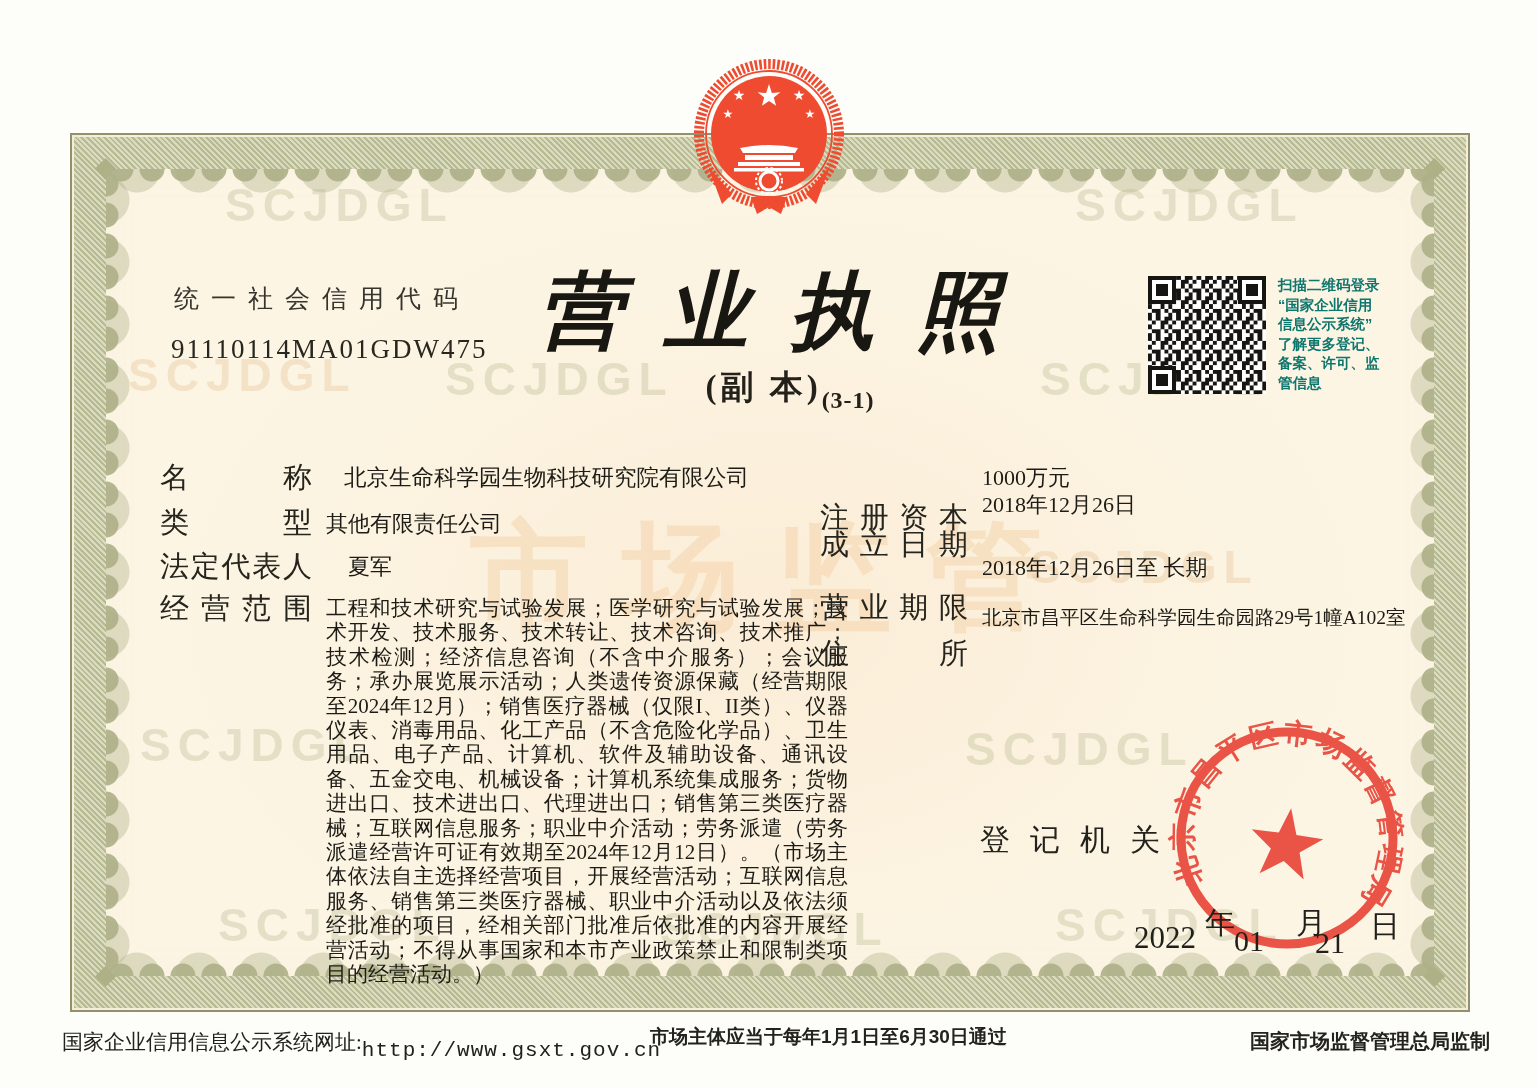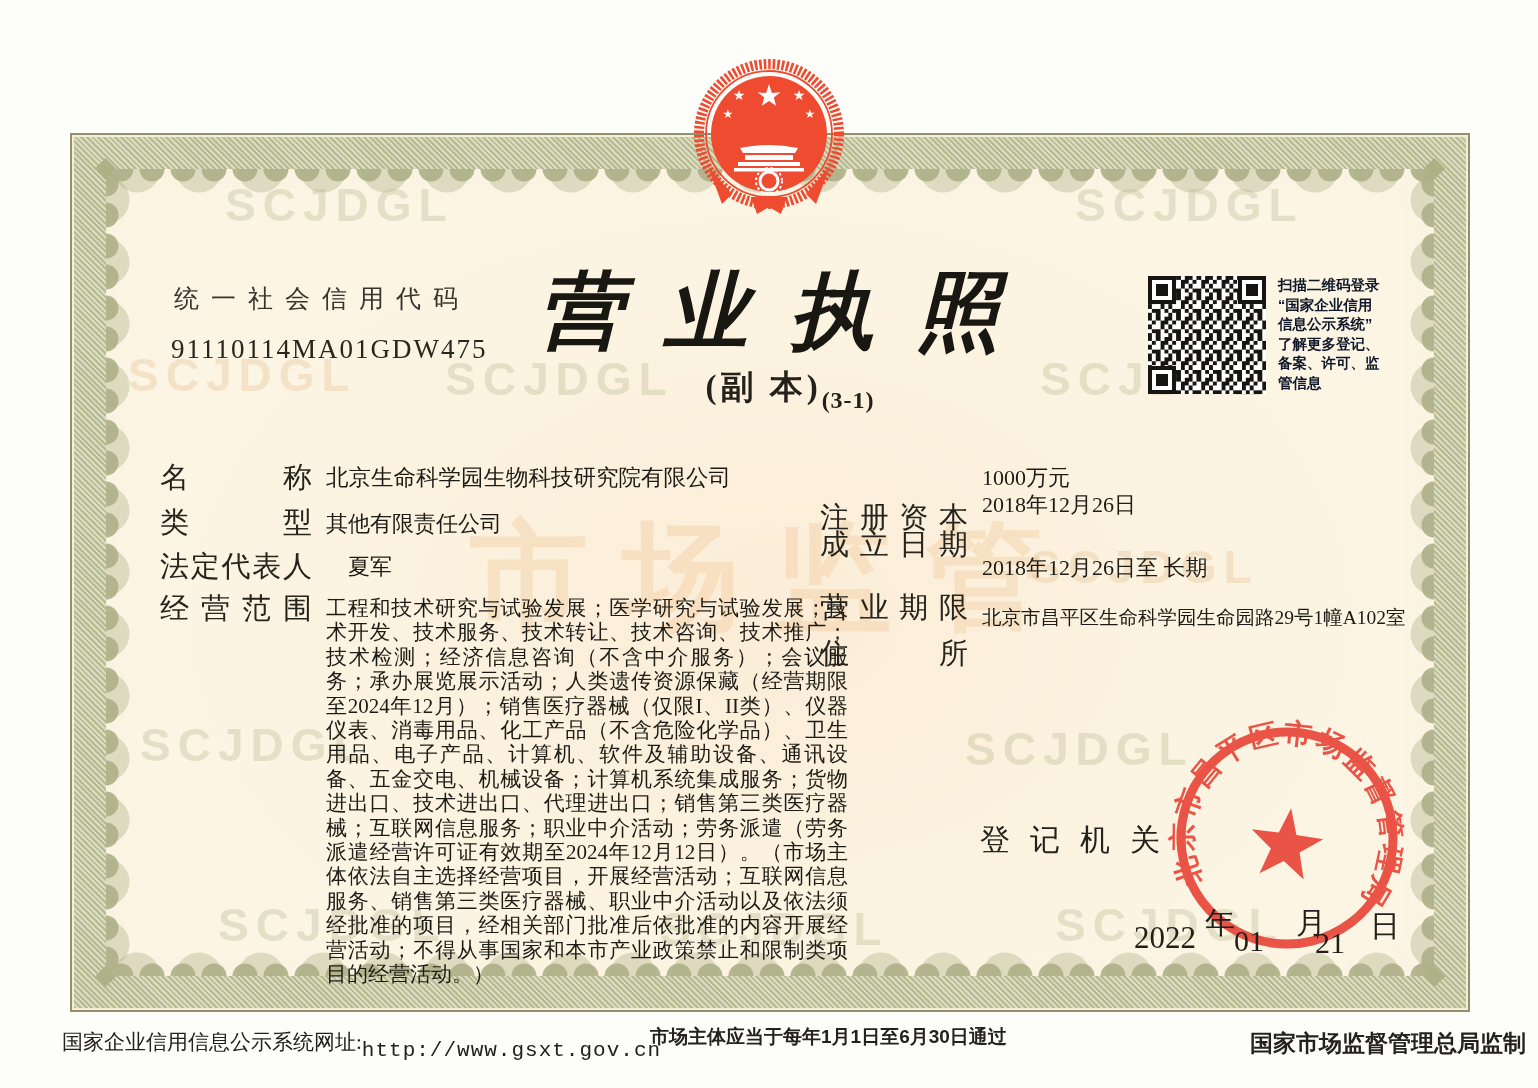--- a/index.html
+++ b/index.html
@@ -85,32 +85,32 @@
   .subtitle .copy-no{font-size:24px;font-weight:bold;position:relative;top:10px;letter-spacing:1px;}
 
   
   .emblem{position:absolute;left:688px;top:54px;width:162px;height:176px;z-index:4;}
 
   
   .qr-block{position:absolute;left:1148px;top:276px;z-index:3;display:flex;}
   .qr-svg{width:118px;height:118px;}
   .qr-caption{margin-left:12px;width:140px;
     font-family:"Liberation Sans",sans-serif;font-weight:600;
-    font-size:14.5px;line-height:19.5px;color:#0f172a;}
+    font-size:14.5px;line-height:19.5px;color:#0f766e;}
 
   
   .row{position:absolute;display:flex;align-items:flex-start;z-index:3;}
   .f-label{
     display:inline-block;flex:none;text-align:justify;text-align-last:justify;
     font-size:29px;color:#25241d;line-height:34px;
   }
   .rows-left .f-label{width:152px;}
   .rows-right .f-label{width:148px;margin-top:40px;}
   .f-value{font-size:22px;color:#1c1b15;line-height:30px;margin-left:14px;padding-top:3px;}
-  .row-l1{left:160px;top:460px;} .row-l2{left:160px;top:505px;align-items:flex-end;}
+  .row-l1{left:160px;top:460px;gap:18px;} .row-l2{left:160px;top:505px;align-items:flex-end;}
   .row-l3{left:160px;top:549px;gap:22px;} .row-l4{left:160px;top:591px;}
   .row-r1{left:820px;top:460px;} .row-r2{left:820px;top:487px;}
   .row-r3{left:820px;top:550px;} .row-r4{left:820px;top:596px;}
   .scope-value{
     width:522px;font-size:21px;line-height:24.4px;text-align:justify;
     word-break:break-all;margin-left:14px;padding-top:5px;color:#1c1b15;
   }
   .addr-value{font-size:19.5px;padding-top:7px;}
 
   
@@ -129,21 +129,21 @@
   .footer-left{position:absolute;left:62px;top:1028px;z-index:3;white-space:nowrap;}
   .footer-left .site-label{font-size:21px;color:#22211b;}
   .footer-left .site-url{
     font-family:"Liberation Mono","DejaVu Sans Mono",monospace;
     font-size:21px;color:#22211b;position:relative;top:7px;letter-spacing:1px;}
   .footer-mid{position:absolute;left:650px;top:1024px;z-index:3;
     font-family:"Liberation Sans",sans-serif;font-weight:600;
     font-size:19px;line-height:25px;color:#23221c;}
   .footer-right{position:absolute;left:1250px;top:1028px;z-index:3;
     font-family:"Liberation Sans",sans-serif;font-weight:600;
-    font-size:23px;color:#23221c;white-space:nowrap;}
+    font-size:20px;color:#23221c;white-space:nowrap;}
 </style>
 </head>
 <body>
 
 <div class="page">
 
   <div class="frame">
     <div class="tint"></div>
     <div class="hatch"></div>
     <div class="sc sc-top2"></div>

